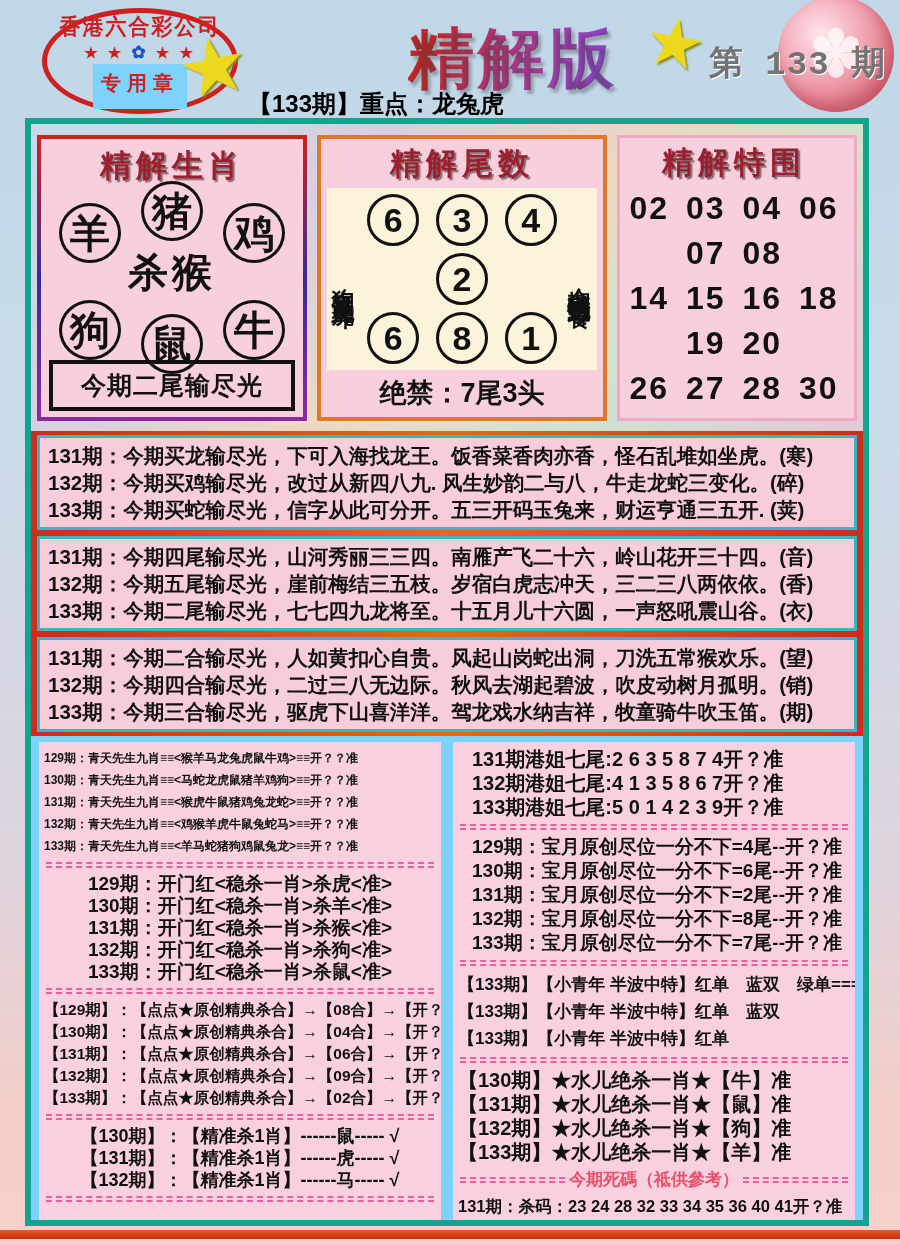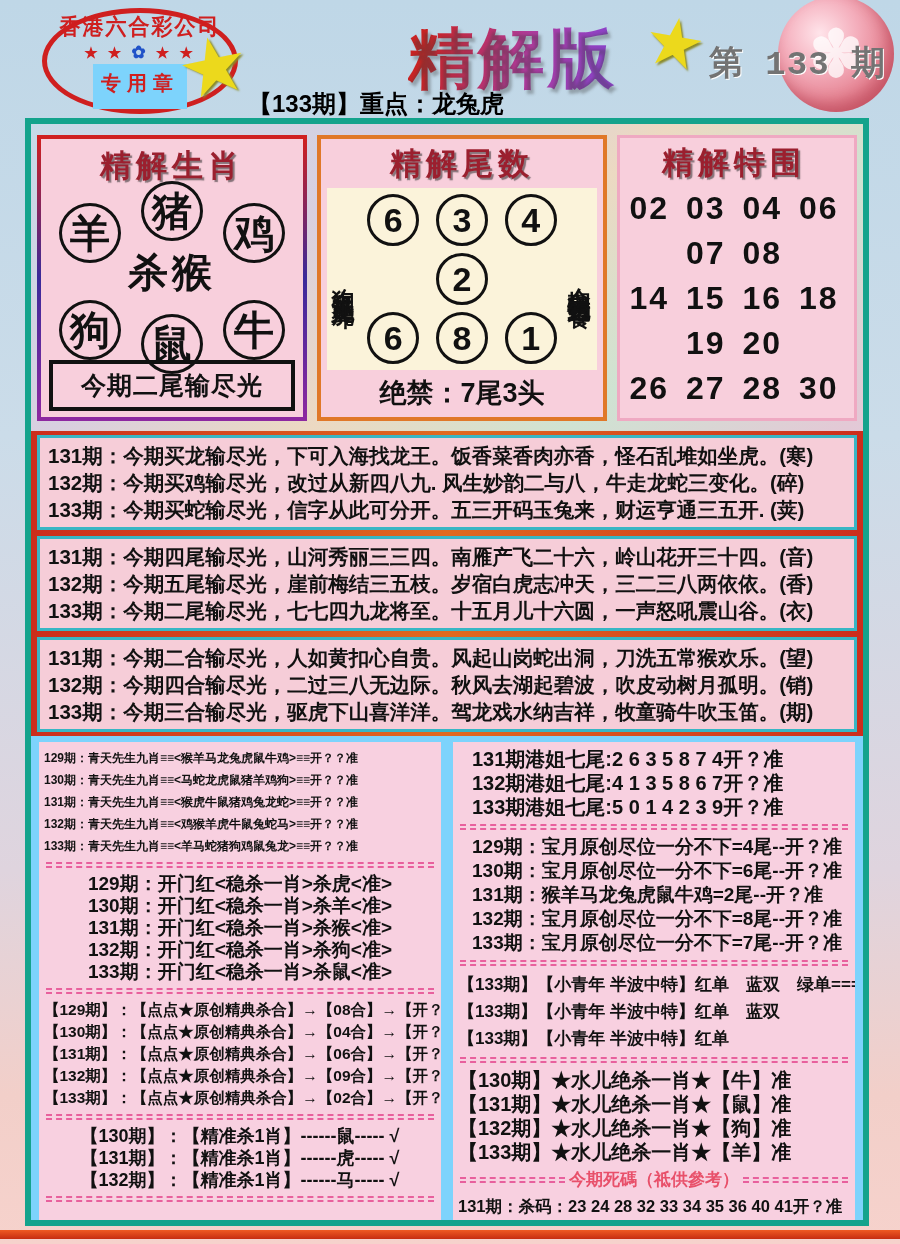--- a/index.html
+++ b/index.html
@@ -266,21 +266,21 @@
       <div class="panel">
         <div class="r1">
           <div class="lrow">131期港姐七尾:2 6 3 5 8 7 4开？准</div>
           <div class="lrow">132期港姐七尾:4 1 3 5 8 6 7开？准</div>
           <div class="lrow">133期港姐七尾:5 0 1 4 2 3 9开？准</div>
         </div>
         <div class="sep"></div>
         <div class="r2">
           <div class="lrow">129期：宝月原创尽位一分不下=4尾--开？准</div>
           <div class="lrow">130期：宝月原创尽位一分不下=6尾--开？准</div>
-          <div class="lrow">131期：猴羊马龙兔虎鼠牛鸡=2尾--开？准</div>
+          <div class="lrow">131期：宝月原创尽位一分不下=2尾--开？准</div>
           <div class="lrow">132期：宝月原创尽位一分不下=8尾--开？准</div>
           <div class="lrow">133期：宝月原创尽位一分不下=7尾--开？准</div>
         </div>
         <div class="sep"></div>
         <div class="r3">
           <div class="lrow">【133期】【小青年 半波中特】红单　蓝双　绿单===开</div>
           <div class="lrow">【133期】【小青年 半波中特】红单　蓝双</div>
           <div class="lrow">【133期】【小青年 半波中特】红单</div>
         </div>
         <div class="sep"></div>

